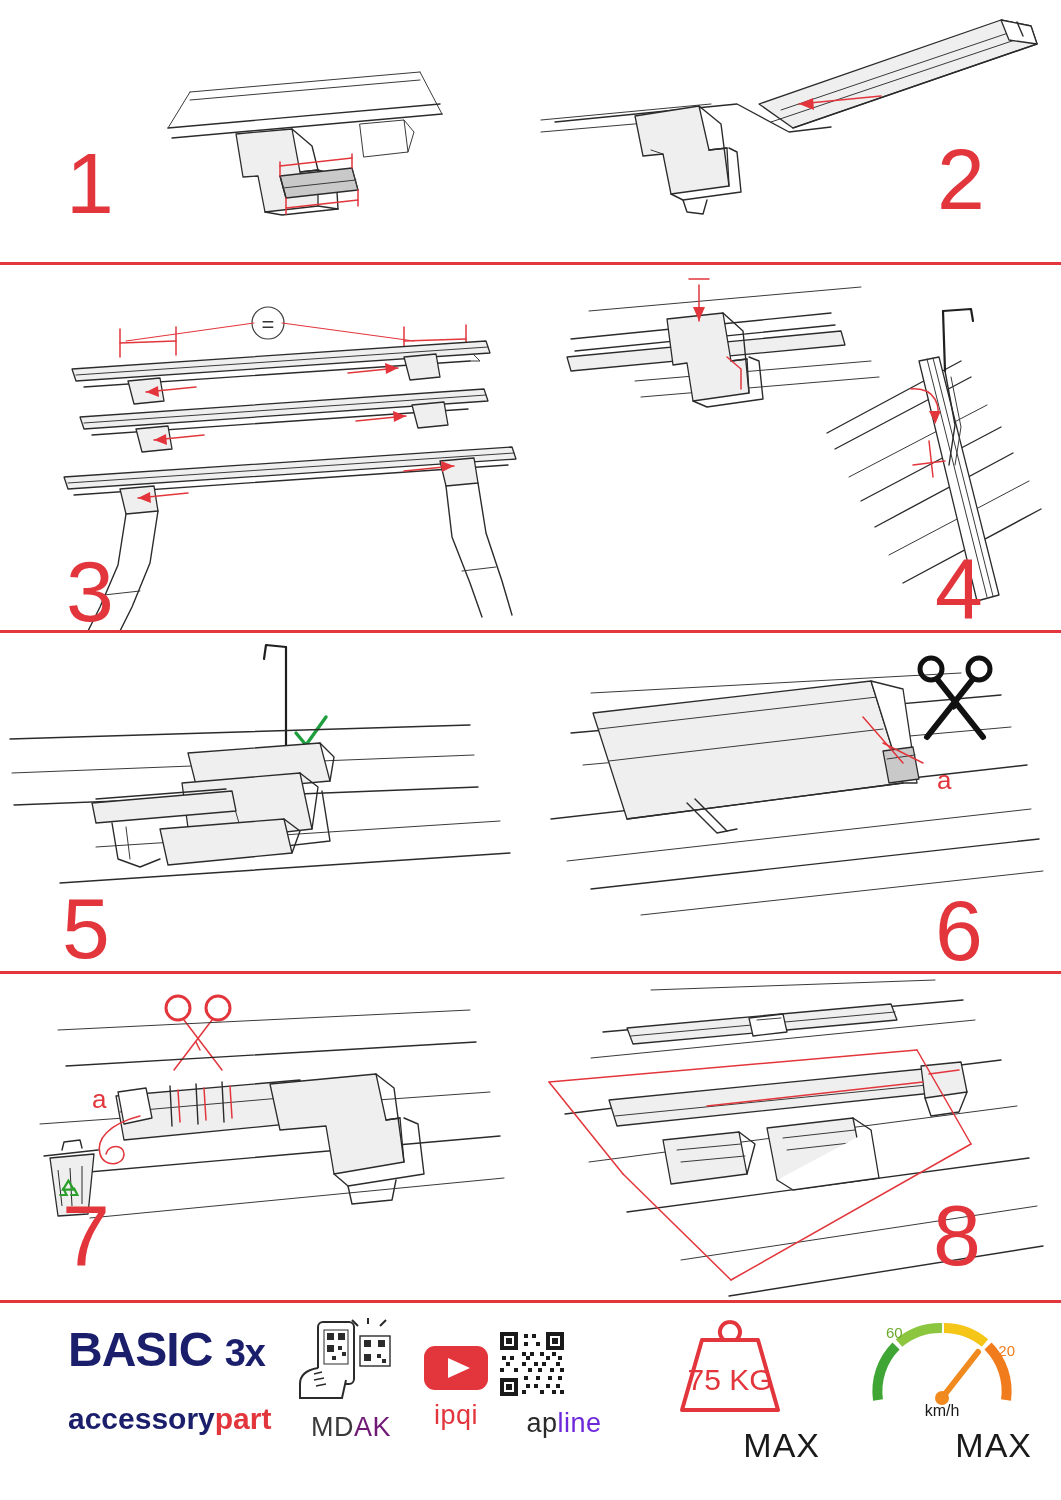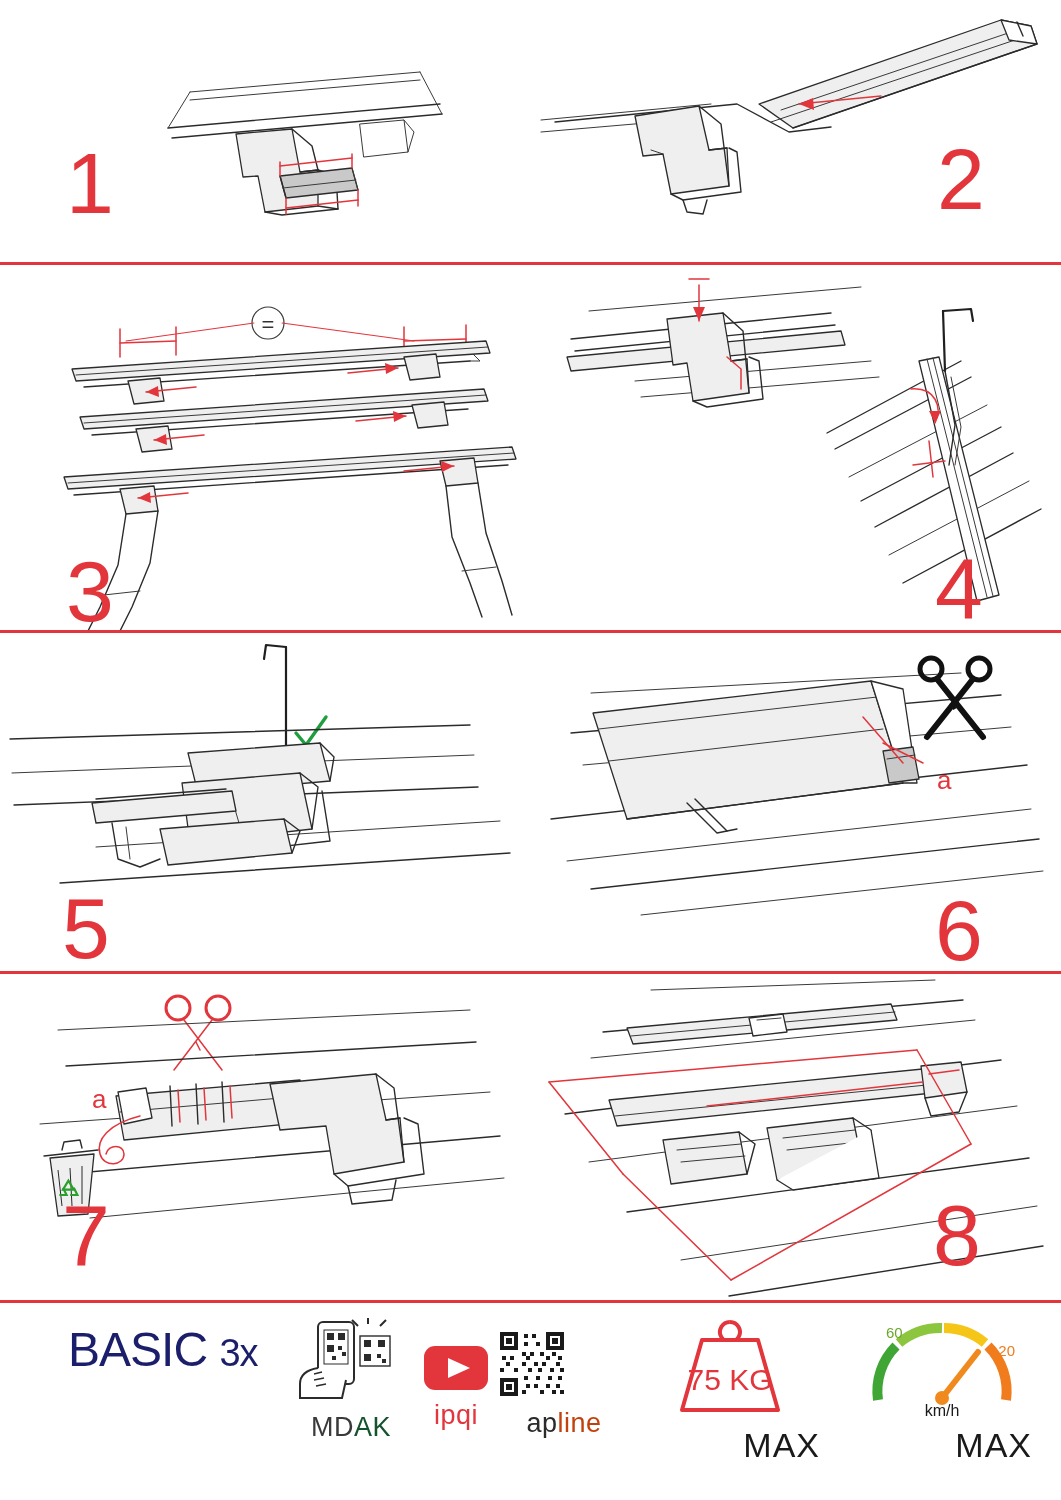--- a/index.html
+++ b/index.html
@@ -69,21 +69,21 @@
     height: 200px;
   }
   .brand {
     position: absolute;
     left: 68px;
     top: 24px;
     width: 260px;
   }
   .brand-top {
     font-family: "Liberation Sans", sans-serif;
-    font-weight: normal;
+    font-weight: bold;
     font-size: 48px;
     letter-spacing: -1px;
     color: #1b1f6b;
     line-height: 52px;
     white-space: nowrap;
   }
   .brand-top .x {
     color: #1b1f6b;
     font-size: 38px;
   }
@@ -103,24 +103,24 @@
     text-align: center;
   }
   .logo-cap {
     font-family: "Liberation Sans", sans-serif;
     font-size: 27px;
     letter-spacing: 0.5px;
     margin-top: 8px;
     white-space: nowrap;
   }
   .cap-mdak { color: #3a3a3a; }
-  .cap-mdak .k { color: #14532d; }
+  .cap-mdak .k { color: #701a75; }
   .cap-ipqi { color: #e2363c; }
   .cap-apline .p1 { color: #2b2b2b; margin-left: 32px; }
-  .cap-apline .p2 { color: #c2410c; }
+  .cap-apline .p2 { color: #6d28d9; }
 
   .max-group {
     position: absolute;
     text-align: right;
   }
   .max-word {
     font-family: Liberation Sans, sans-serif;
     font-size: 34px;
     letter-spacing: 1px;
     color: #1a1a1a;
@@ -481,20 +481,23 @@
   </div>
 
   <div class="rule r4"></div>
 
   <div class="footer">
 
     <div class="brand">
       <div class="brand-top">
         <span>BASIC</span>
         <span class="x">3x</span>
+      </div>
+      <div class="brand-bottom">
+        <span class="a">accessory</span><span class="b">part</span>
       </div>
     </div>
 
     <div class="logo-group" style="left:288px;top:18px;width:126px;">
       <svg width="126" height="86" viewBox="0 0 126 86">
         <rect x="30" y="4" width="36" height="62" rx="5" fill="#ffffff" stroke="#2b2b2b" stroke-width="2"></rect>
         <rect x="36" y="12" width="24" height="34" fill="none" stroke="#2b2b2b" stroke-width="1"></rect>
         <rect x="39" y="15" width="7" height="7" fill="#2b2b2b"></rect>
         <rect x="50" y="15" width="7" height="7" fill="#2b2b2b"></rect>
         <rect x="39" y="27" width="7" height="7" fill="#2b2b2b"></rect>

